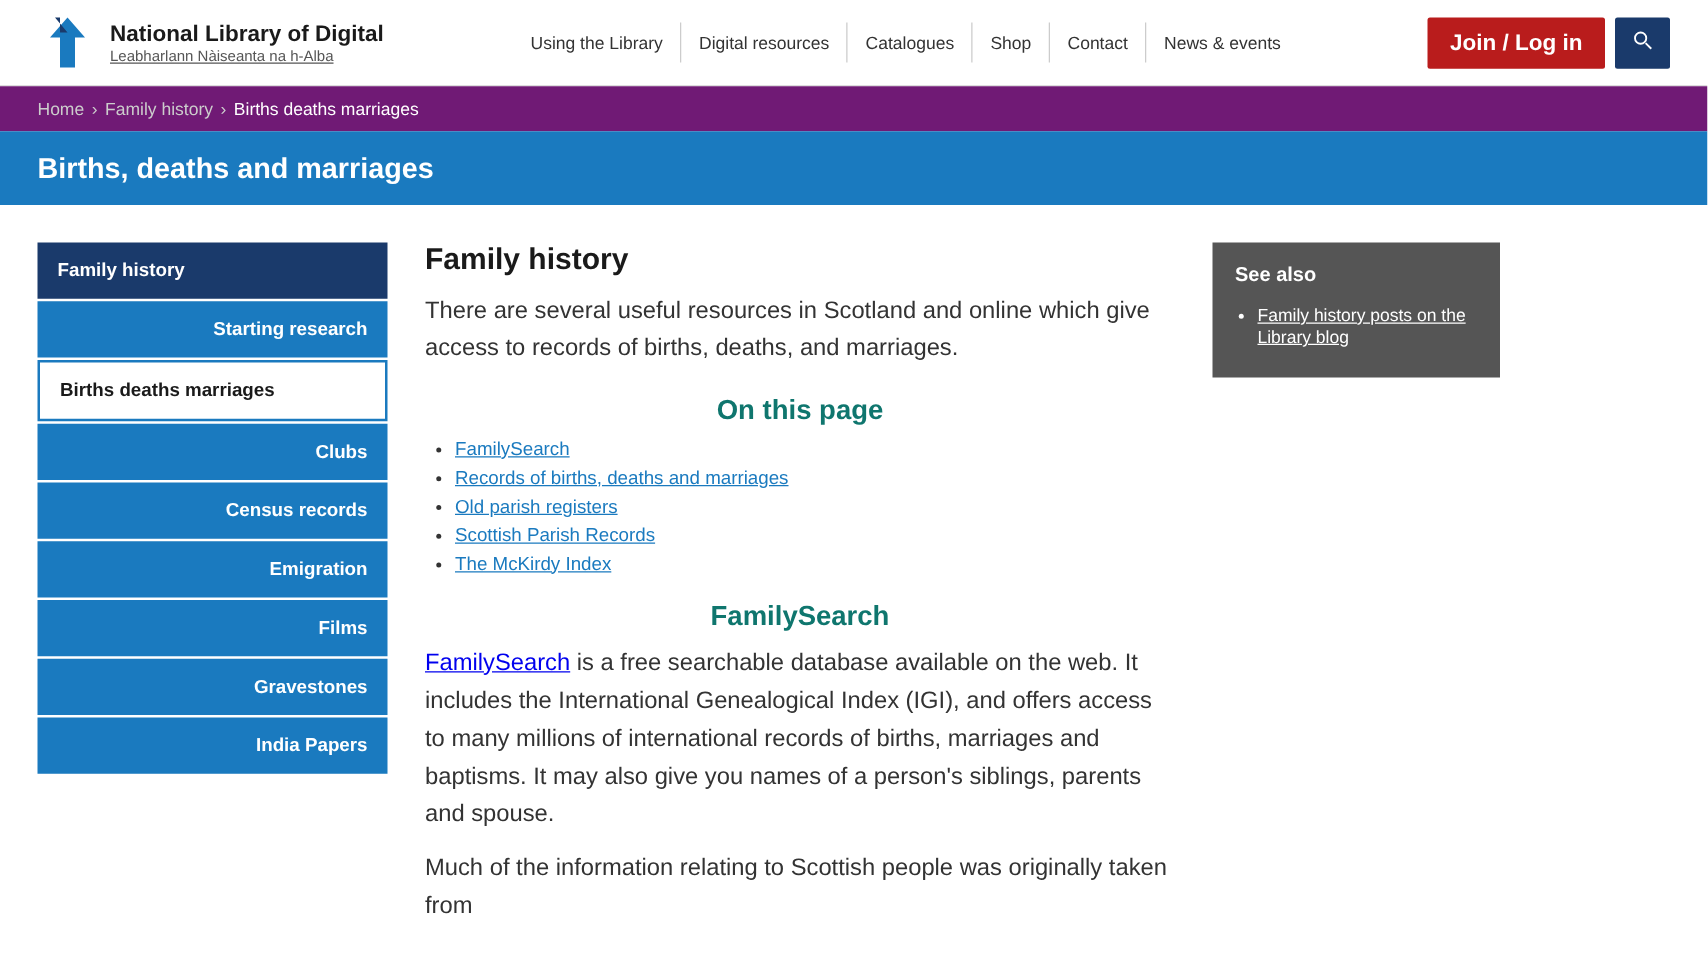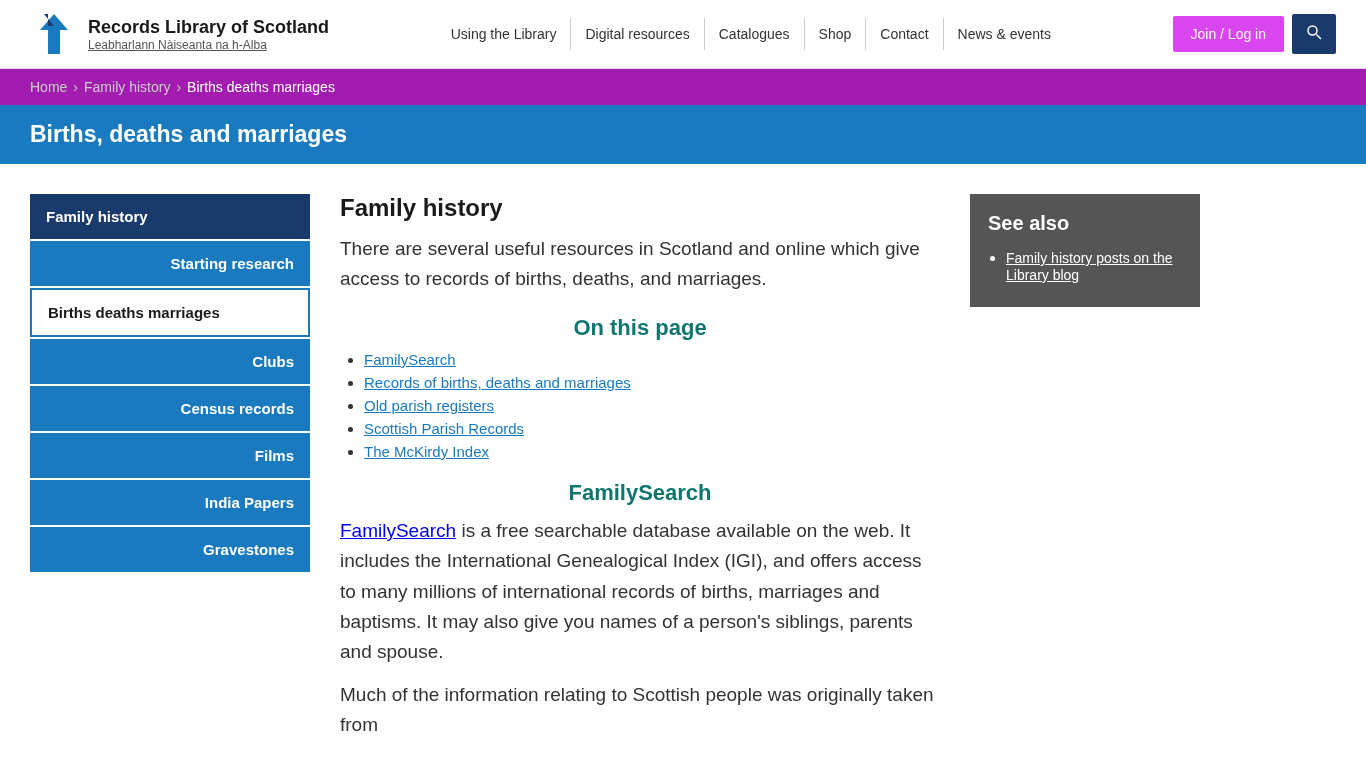--- a/index.html
+++ b/index.html
@@ -51,42 +51,42 @@
     }
     .top-nav a:last-child {
       border-right: none;
     }
     .header-actions {
       display: flex;
       align-items: center;
       gap: 8px;
     }
     .join-btn {
-      background: #d946ef;
+      background: #b91c1c;
       color: #fff;
       border: none;
       padding: 10px 18px;
-      font-size: 14px;
-      font-weight: normal;
+      font-size: 18px;
+      font-weight: bold;
       cursor: pointer;
       border-radius: 2px;
     }
     .search-btn {
       background: #1a3a6b;
       color: #fff;
       border: none;
       padding: 10px 14px;
       font-size: 16px;
       cursor: pointer;
       border-radius: 2px;
     }
 
     
     .breadcrumb-bar {
-      background: #a21caf;
+      background: #701a75;
       padding: 10px 30px;
       display: flex;
       align-items: center;
       gap: 6px;
     }
     .breadcrumb-bar a, .breadcrumb-bar span {
       color: #ccc;
       font-size: 14px;
       text-decoration: none;
     }
@@ -186,21 +186,21 @@
     
     .see-also-box {
       width: 230px;
       flex-shrink: 0;
       background: #555;
       color: #fff;
       padding: 18px;
       align-self: flex-start;
     }
     .see-also-box h4 {
-      font-size: 20px;
+      font-size: 16px;
       font-weight: bold;
       margin-bottom: 14px;
     }
     .see-also-box ul {
       margin-left: 18px;
     }
     .see-also-box ul li {
       margin-bottom: 6px;
     }
     .see-also-box ul li a {
@@ -220,21 +220,21 @@
 <body>
 
 <header class="top-header">
   <div class="logo-area">
 
     <svg class="logo-icon" viewBox="0 0 48 48" xmlns="http://www.w3.org/2000/svg">
       <polygon points="24,4 38,20 30,20 30,44 18,44 18,20 10,20" fill="#1a7abf"></polygon>
       <polygon points="14,4 24,16 18,16 18,4" fill="#1a3a6b"></polygon>
     </svg>
     <div class="logo-text-block">
-      <span class="logo-title">Records Library of Scotland</span>
+      <span class="logo-title">National Library of Digital</span>
       <span class="logo-subtitle">Leabharlann Nàiseanta na h-Alba</span>
     </div>
   </div>
 
   <nav class="top-nav">
     <a href="#">Using the Library</a>
     <a href="#">Digital resources</a>
     <a href="#">Catalogues</a>
     <a href="#">Shop</a>
     <a href="#">Contact</a>
@@ -265,23 +265,24 @@
 </div>
 
 <div class="main-content">
 
   <aside class="sidebar">
     <a class="sidebar-item sidebar-item-active-dark" href="#">Family history</a>
     <a class="sidebar-item sidebar-item-blue" href="#">Starting research</a>
     <a class="sidebar-item sidebar-item-current" href="#">Births deaths marriages</a>
     <a class="sidebar-item sidebar-item-blue" href="#">Clubs</a>
     <a class="sidebar-item sidebar-item-blue" href="#">Census records</a>
+    <a class="sidebar-item sidebar-item-blue" href="#">Emigration</a>
     <a class="sidebar-item sidebar-item-blue" href="#">Films</a>
+    <a class="sidebar-item sidebar-item-blue" href="#">Gravestones</a>
     <a class="sidebar-item sidebar-item-blue" href="#">India Papers</a>
-    <a class="sidebar-item sidebar-item-blue" href="#">Gravestones</a>
   </aside>
 
   <div class="content-area">
     <h2>Family history</h2>
     <p>There are several useful resources in Scotland and online which give access to records of births, deaths, and marriages.</p>
 
     <h3>On this page</h3>
     <ul>
       <li>
         <a href="#familysearch">FamilySearch</a>

